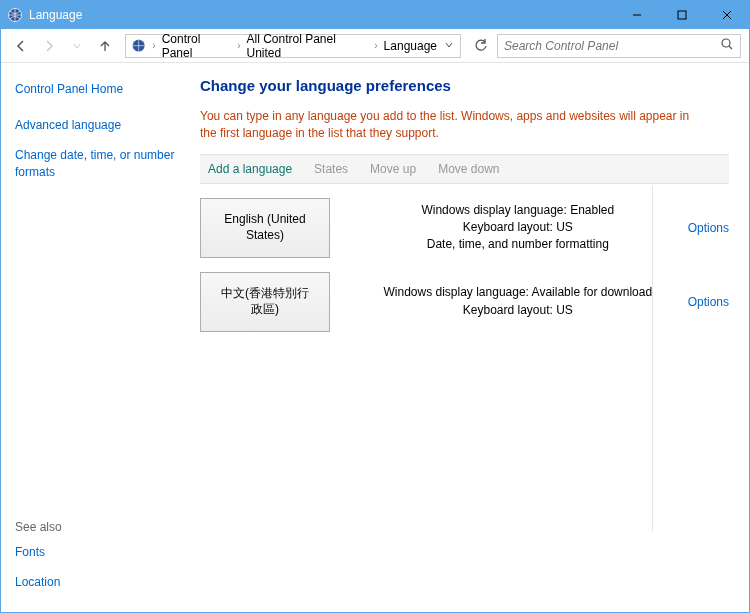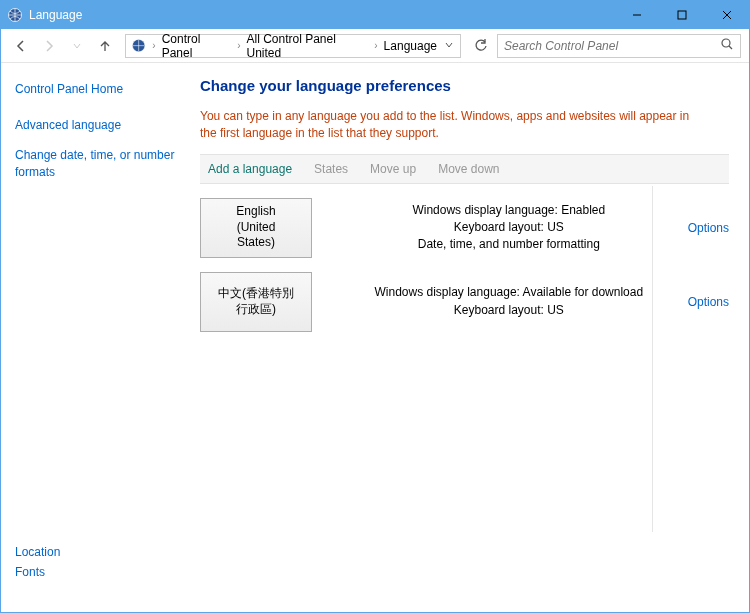--- a/index.html
+++ b/index.html
@@ -36,21 +36,21 @@
     .content { flex: 1; padding: 14px 20px 14px 4px; }
     .page-title { color: #003399; font-size: 15px; font-weight: bold; margin-bottom: 14px; }
     .page-desc { font-size: 12px; line-height: 1.4; margin-bottom: 12px; color: #c2410c; max-width: 500px; }
     
     .action-bar { background: #f5f5f5; border: 1px solid #e3e3e3; border-left: none; border-right: none; padding: 7px 8px; display: flex; gap: 22px; margin-bottom: 14px; }
     .action-item { font-size: 12px; color: #999; }
     .action-item.active { color: #0f766e; cursor: pointer; }
     
     .lang-list { position: relative; }
     .lang-row { display: flex; align-items: center; margin-bottom: 14px; }
-    .lang-tile { width: 112px; height: 60px; border: 1px solid #adadad; background: linear-gradient(#f8f8f8,#ececec); display: flex; align-items: center; justify-content: center; text-align: center; font-size: 12px; padding: 15px; cursor: pointer; line-height: 1.3; }
+    .lang-tile { width: 130px; height: 60px; border: 1px solid #adadad; background: linear-gradient(#f8f8f8,#ececec); display: flex; align-items: center; justify-content: center; text-align: center; font-size: 12px; padding: 15px; cursor: pointer; line-height: 1.3; }
     .lang-details { flex: 1; padding-left: 18px; font-size: 12px; line-height: 1.45; text-align: center; }
     .lang-options { color: #0066cc; font-size: 12px; cursor: pointer; }
     
     .vline { position: absolute; right: 76px; top: -12px; bottom: -200px; border-left: 1px solid #e5e5e5; }
   </style>
 </head>
 <body>
 
 <div class="titlebar">
   <span class="titlebar-icon">
@@ -136,22 +136,23 @@
   </div>
 </div>
 
 <div class="main">
   <div class="sidebar">
     <a>Control Panel Home</a>
     <div style="height:6px"></div>
     <a>Advanced language</a>
     <a>Change date, time, or number formats</a>
     <div class="sidebar-spacer"></div>
+    <div class="see-also">See also</div>
+    <a>Fonts</a>
     <a style="margin-bottom:4px">Location</a>
-    <a>Fonts</a>
   </div>
 
   <div class="content">
     <h1 class="page-title">Change your language preferences</h1>
     <p class="page-desc">You can type in any language you add to the list. Windows, apps and websites will appear in the first language in the list that they support.</p>
 
     <div class="action-bar">
       <span class="action-item active">Add a language</span>
       <span class="action-item">States</span>
       <span class="action-item">Move up</span>

